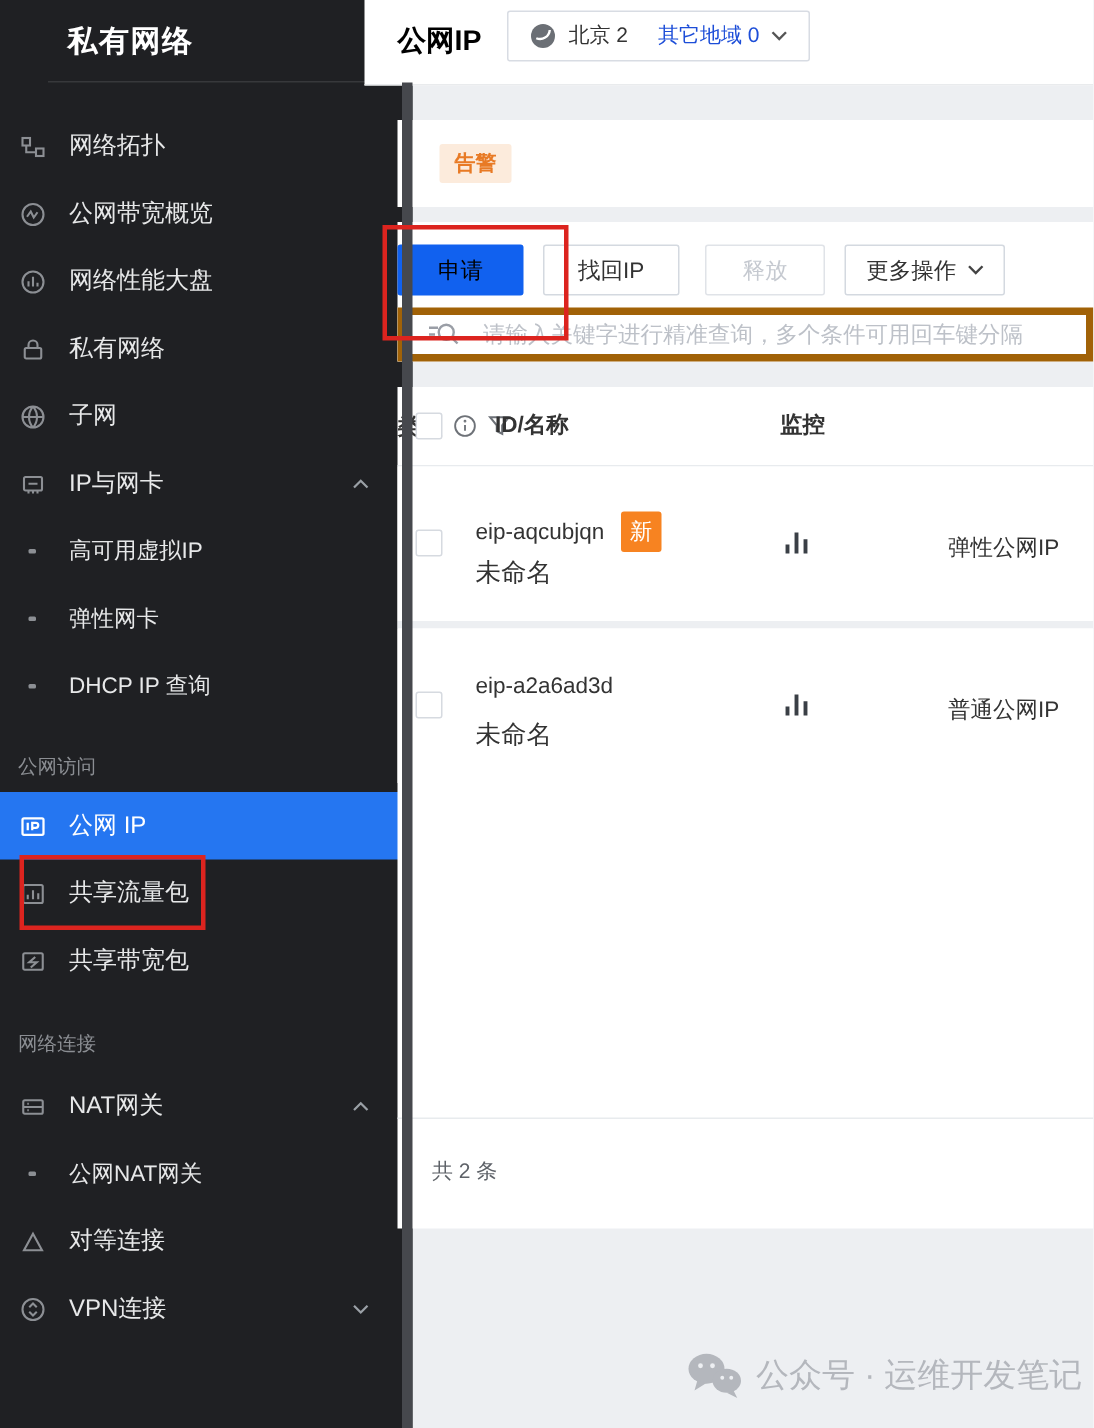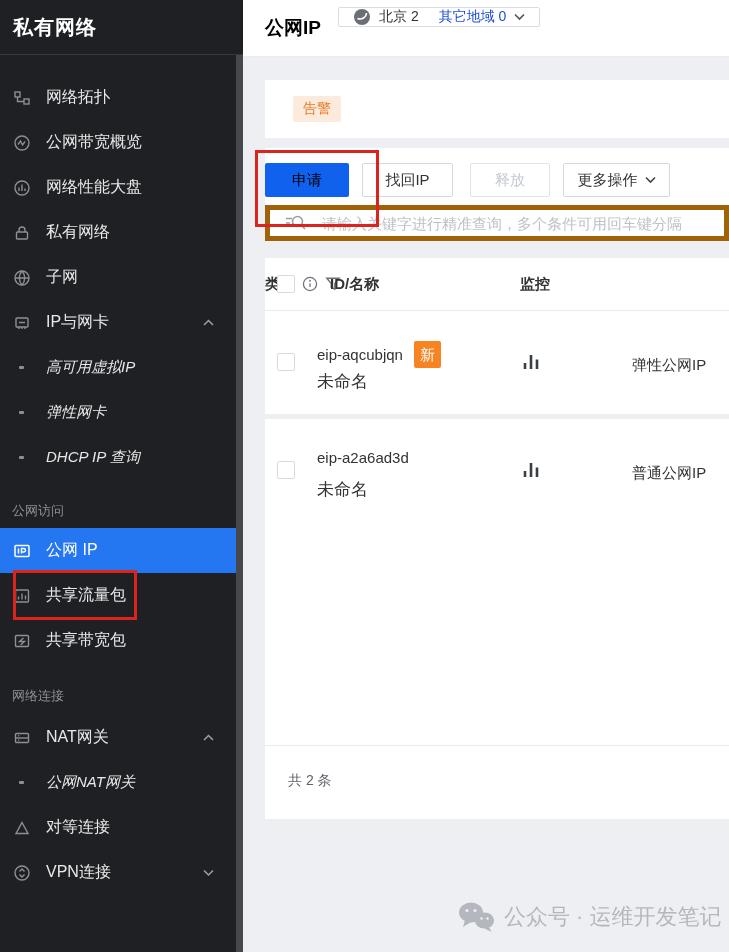--- a/index.html
+++ b/index.html
@@ -1,55 +1,55 @@
 <!DOCTYPE html>
 <html><head>
 <meta charset="utf-8">
 <style>
   html,body{margin:0;padding:0;}
   body{width:729px;height:952px;overflow:hidden;font-family:"Liberation Sans","DejaVu Sans",sans-serif;}
   #page{position:relative;width:729px;height:952px;background:#edeff2;overflow:hidden;}
 
   
-  .sidebar{position:absolute;left:0;top:0;width:243px;height:952px;background:#1f2023;}
+  .sidebar{position:absolute;left:0;top:0;width:243px;height:952px;background:#1f2023;padding-left:32px;}
   .sb-scroll{position:absolute;top:55px;right:0;width:7px;bottom:0;background:#46484d;z-index:5;}
   .sb-header{height:54px;border-bottom:1px solid #37383b;display:flex;align-items:center;padding-left:13px;
              color:#ffffff;font-size:20px;font-weight:bold;letter-spacing:1px;}
   .sb-nav{position:absolute;top:75px;left:0;right:7px;}
   .sb-item{height:45px;display:flex;align-items:center;padding-left:12px;color:#e7e8e9;font-size:16px;position:relative;cursor:pointer;}
   .sb-item.selected{background:#2576f1;color:#fff;}
   .sb-icon{width:19px;height:19px;margin-right:15px;color:#8c8f94;display:flex;align-items:center;justify-content:center;flex:0 0 19px;}
   .sb-item.selected .sb-icon{color:#fff;}
   .sb-icon svg{width:18px;height:18px;}
   .sb-bullet{width:19px;margin-right:15px;display:flex;align-items:center;justify-content:center;flex:0 0 19px;}
   .sb-bullet i{display:block;width:5px;height:3px;background:#8c8f94;border-radius:1px;}
-  .sb-item.sub{font-size:15px;font-style:italic;}
+  .sb-item.sub{font-size:15px;}
   .sb-chev{position:absolute;right:22px;top:50%;transform:translateY(-50%);color:#9aa0a6;display:flex;}
   .sb-chev svg{width:11px;height:8px;}
   .sb-section{height:48px;display:flex;align-items:center;padding:14px 0 0 12px;box-sizing:border-box;color:#8b8e93;font-size:13px;}
   .sb-section.tall{height:52px;}
 
   
   .red-box{position:absolute;border:3px solid #dc241f;z-index:50;pointer-events:none;}
   #red-sidebar{left:13px;top:570px;width:118px;height:44px;}
   #red-toolbar{left:255px;top:150px;width:118px;height:71px;}
 
   
   .main-header{position:absolute;left:243px;right:0;top:0;height:56px;background:#fff;border-bottom:1px solid #e9ebed;}
   .page-title{position:absolute;left:22px;top:0;line-height:56px;font-size:19px;font-weight:bold;color:#000;}
-  .region-box{position:absolute;left:95px;top:7px;height:20px;box-sizing:border-box;border:1px solid #d8dce3;border-radius:2px;
+  .region-box{position:absolute;left:95px;top:7px;height:34px;box-sizing:border-box;border:1px solid #d8dce3;border-radius:2px;
               background:#fff;display:flex;align-items:center;padding:0 14px;cursor:pointer;}
   .region-name{font-size:14px;color:#333;margin-left:8px;}
   .region-other{font-size:14px;color:#1d4ed8;margin-left:20px;}
   .region-box .chev{margin-left:8px;color:#555;display:flex;}
   .region-box .chev svg{width:11px;height:8px;}
 
   .card{position:absolute;left:265px;right:0;background:#fff;}
   
-  #alert-card{top:80px;height:58px;display:flex;align-items:center;padding-left:28px;box-sizing:border-box;overflow:hidden;white-space:nowrap;}
+  #alert-card{top:80px;height:58px;display:flex;align-items:center;padding-left:28px;box-sizing:border-box;overflow:hidden;white-space:nowrap;font-weight:bold;}
   .alert-badge{background:#fcebdc;color:#e87a25;font-size:14px;padding:4px 10px;border-radius:2px;margin-right:14px;flex:0 0 auto;}
   .alert-text{font-size:14px;color:#333;display:flex;align-items:center;white-space:nowrap;}
   .alert-link{text-decoration:underline;color:#333;cursor:pointer;}
   .ext-icon{display:flex;margin:0 3px 0 6px;color:#555;}
   .ext-icon svg{width:14px;height:14px;}
 
   
   #action-card{top:148px;height:93px;}
   .btn{position:absolute;top:15px;height:34px;box-sizing:border-box;font-size:15px;display:flex;align-items:center;justify-content:center;
        border-radius:2px;cursor:pointer;background:#fff;border:1px solid #d4d9e0;color:#333;}

